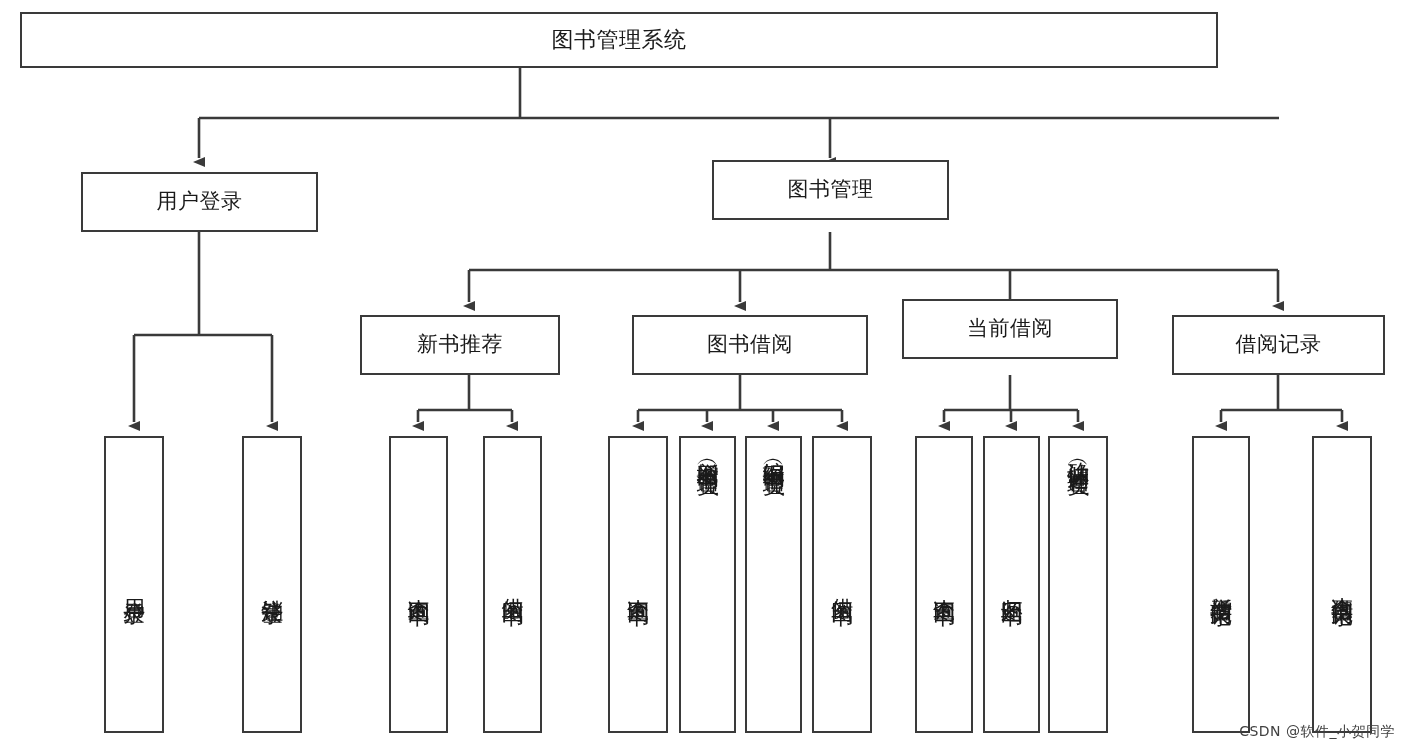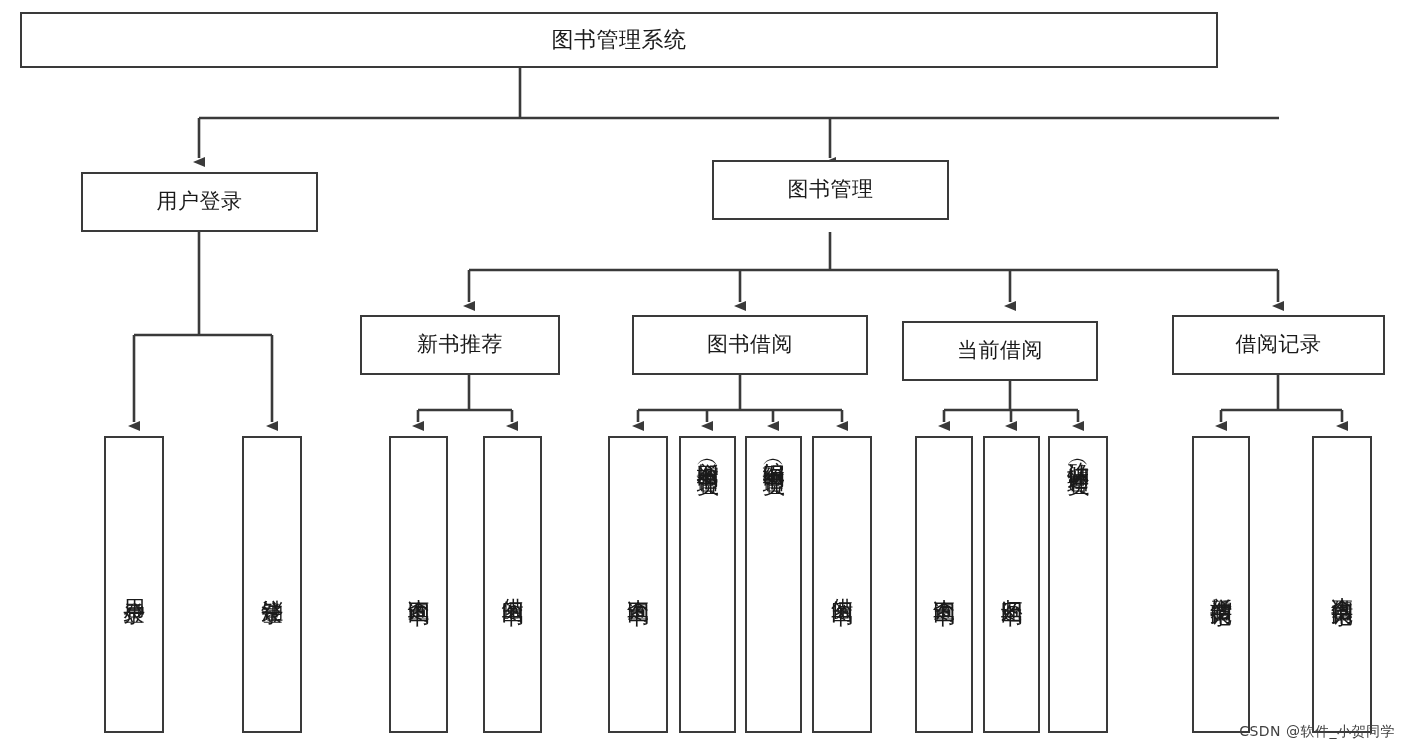--- a/index.html
+++ b/index.html
@@ -142,21 +142,21 @@
   </div>
 
   <div class="node horizontal" style="left:360px; top:315px; width:200px; height:60px;">
     <span class="label">新书推荐</span>
   </div>
 
   <div class="node horizontal" style="left:632px; top:315px; width:236px; height:60px;">
     <span class="label">图书借阅</span>
   </div>
 
-  <div class="node horizontal" style="left:902px; top:321px; width:196px; height:60px;">
+  <div class="node horizontal" style="left:902px; top:299px; width:216px; height:60px;">
     <span class="label">当前借阅</span>
   </div>
 
   <div class="node horizontal" style="left:1172px; top:315px; width:213px; height:60px;">
     <span class="label">借阅记录</span>
   </div>
 
   <div class="node vertical centered" style="left:104px; top:436px; width:60px; height:297px;">
     <span class="label">用户登录</span>
   </div>

